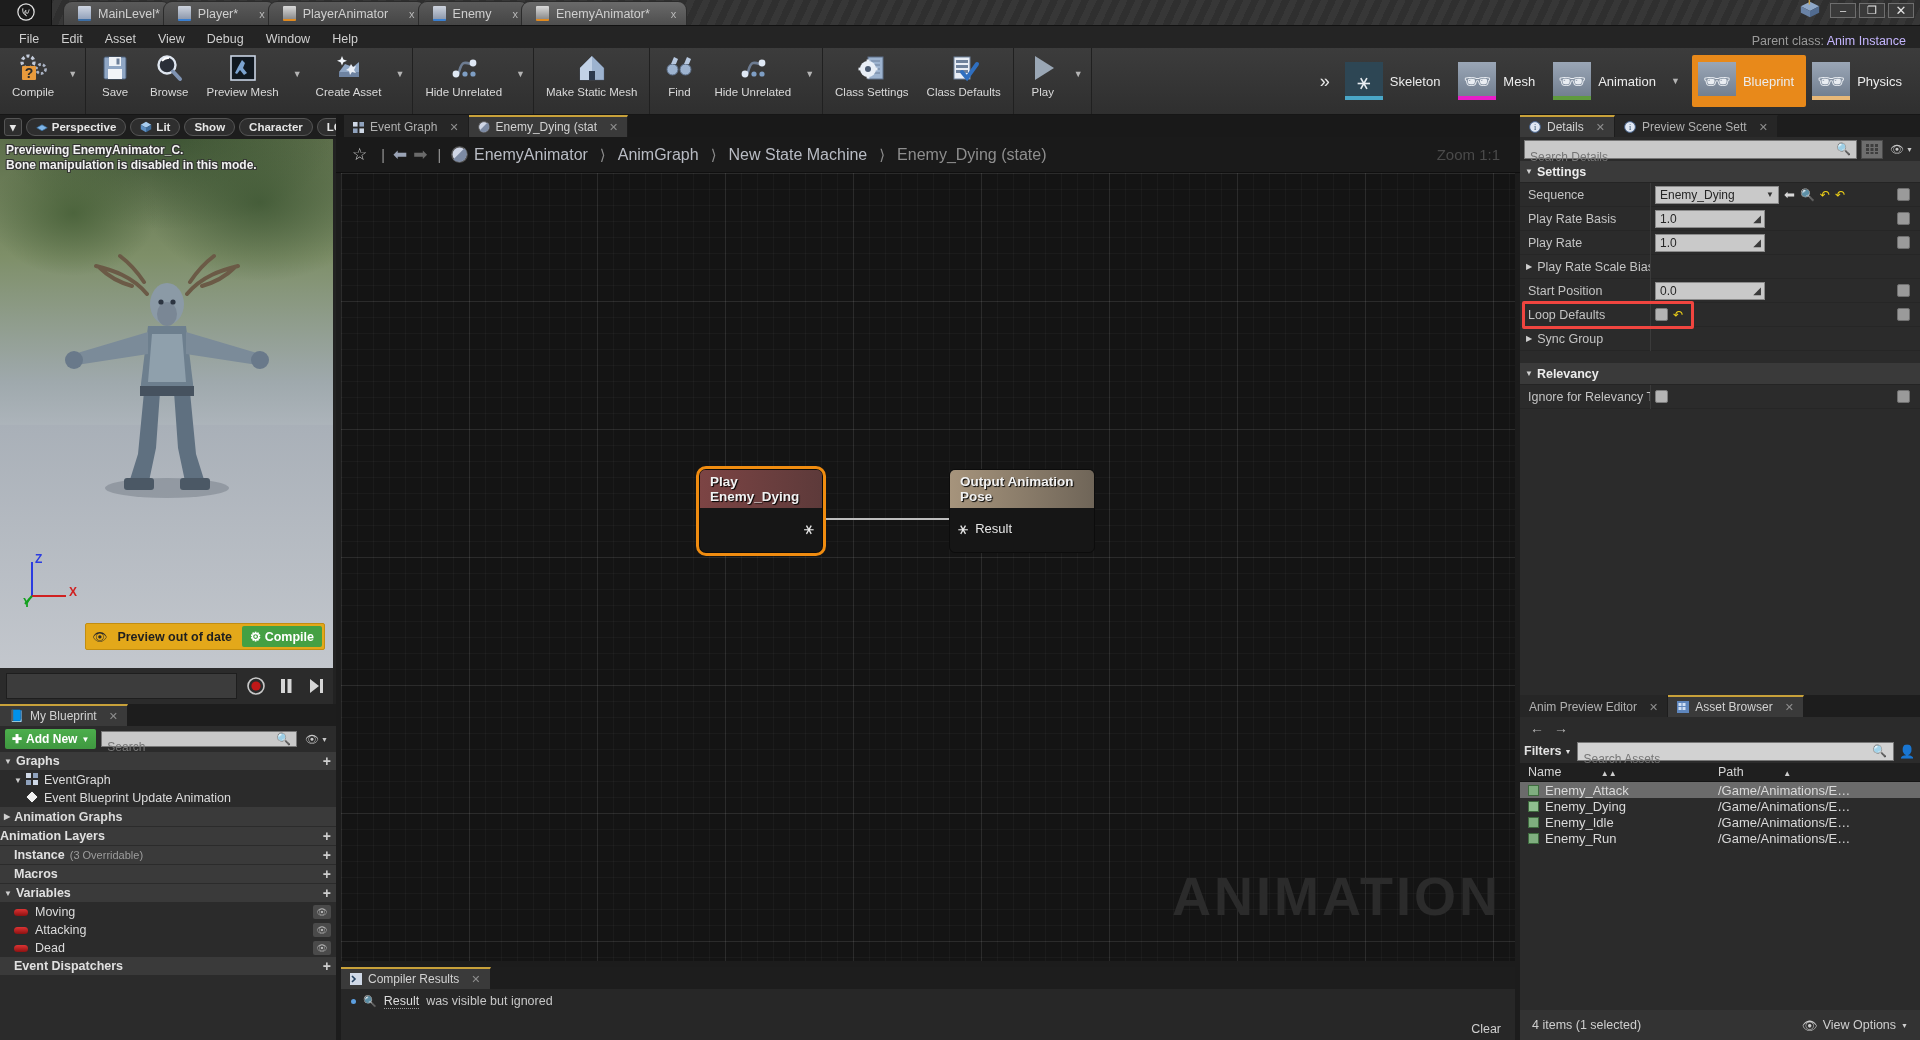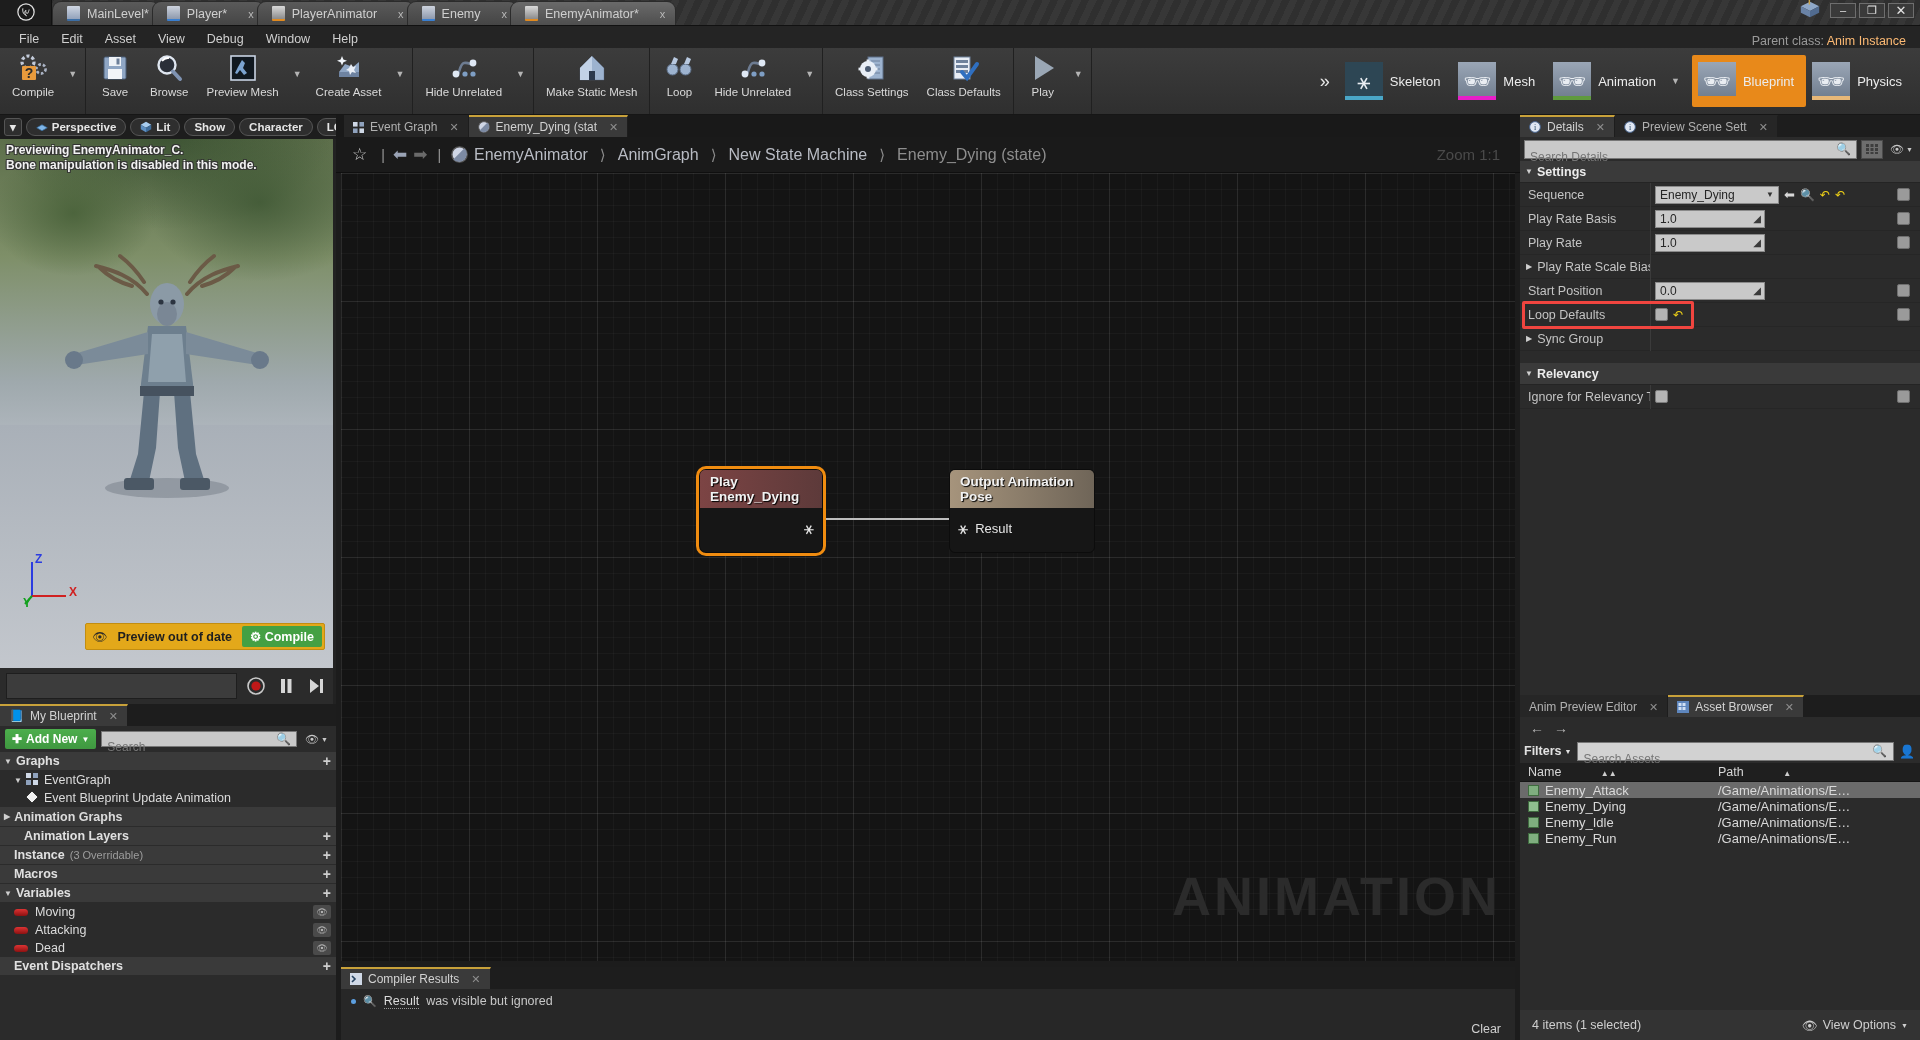--- a/index.html
+++ b/index.html
@@ -2,21 +2,21 @@
 <html><head>
 <meta charset="utf-8">
 <style>
   * { box-sizing: border-box; margin:0; padding:0; }
   html,body { width:1920px; height:1040px; overflow:hidden; background:#1b1b1b;
     font-family:"Liberation Sans", sans-serif; color:#d8d8d8; -webkit-font-smoothing:antialiased; }
 
   
   #titlebar { position:absolute; left:0; top:0; width:1920px; height:26px;
     background:repeating-linear-gradient(115deg,#2f2f2f 0 7px,#373737 7px 14px);
-    border-bottom:1px solid #111; display:flex; align-items:flex-end; }
+    border-bottom:1px solid #111; display:flex; align-items:flex-end;gap:11px; }
   .ue-logo { width:52px; height:26px; background:#1d1d1d; display:flex; align-items:center; justify-content:center;
     border-right:1px solid #111; }
   .ue-logo svg { width:20px; height:20px; }
   .tabstrip { display:flex; align-items:flex-end; height:26px; }
   .wtab { height:24px; display:flex; align-items:center; gap:7px; padding:0 10px 0 14px;
     font-size:12.5px; color:#cfcfcf; position:relative;
     background:linear-gradient(to bottom,#6a6a6a,#4e4e4e);
     border-top-left-radius:9px; border-top-right-radius:9px;
     border:1px solid #2b2b2b; border-bottom:none; margin-right:-8px; }
   .wtab.dim { background:linear-gradient(to bottom,#5a5a5a,#454545); }
@@ -29,21 +29,21 @@
   .winbtn { width:26px; height:15px; border:1px solid #6e6e6e; background:#3a3a3a;
     display:flex; align-items:center; justify-content:center; font-size:11px; color:#e3e3e3; line-height:1; }
   .winbtn.close { font-size:13px; }
   .titlecube { width:22px; height:22px; margin-right:6px; align-self:center; }
 
   
   #menubar { position:absolute; left:0; top:26px; width:1920px; height:22px;
     background:#242424; display:flex; align-items:flex-end; padding-left:8px; }
   #menubar .mi { font-size:12.5px; color:#cfcfcf; padding:2px 11px; }
   .parentclass { margin-left:auto; padding-right:14px; font-size:12.5px; color:#9a9a9a; }
-  .parentclass b { color:#fdba74; font-weight:normal; border-bottom:1px dotted #9a9a9a; }
+  .parentclass b { color:#c4b5fd; font-weight:normal; border-bottom:1px dotted #9a9a9a; }
 
   
   #toolbar { position:absolute; left:0; top:48px; width:1920px; height:67px;
     background:linear-gradient(to bottom,#3c3c3c,#2f2f2f); border-bottom:1px solid #161616;
     display:flex; align-items:stretch; }
   .tgroup { display:flex; align-items:stretch; border-right:1px solid #202020; padding:0 3px; }
   .tbtn { width:auto; min-width:52px; padding:4px 9px 2px; display:flex; flex-direction:column;
     align-items:center; justify-content:flex-start; gap:2px; }
   .tbtn .lbl { font-size:11.5px; color:#dadada; white-space:nowrap; }
   .tbtn .ico { height:32px; display:flex; align-items:center; justify-content:center; }
@@ -352,21 +352,21 @@
   <div class="tgroup">
     <div class="tbtn">
       <span class="ico">
         <svg class="ic32" viewBox="0 0 32 32">
             <rect x="4" y="12" width="11" height="11" rx="5.5" fill="#9db3cf" stroke="#5c6e87"></rect>
         <rect x="17" y="12" width="11" height="11" rx="5.5" fill="#9db3cf" stroke="#5c6e87"></rect>
         <path d="M8 12 11 5l4 2 -2 5" fill="#b8c9e0"></path>
             <path d="M21 12 24 5l4 2 -2 5" fill="#b8c9e0"></path>
           </svg>
       </span>
-      <span class="lbl">Loop</span>
+      <span class="lbl">Find</span>
     </div>
     <div class="tbtn">
       <span class="ico">
         <svg class="ic32" viewBox="0 0 32 32">
             <path d="M8 24c4 0 3-12 8-13s6 2 10 2" stroke="#6d7c92" stroke-width="2.6" fill="none"></path>
         <circle cx="8" cy="22" r="3.4" fill="#dfe8f4"></circle>
             <circle cx="25" cy="11" r="3.4" fill="#dfe8f4"></circle>
         <circle cx="17" cy="22" r="2.6" fill="#7e9ec4"></circle>
             <circle cx="25" cy="22" r="2.6" fill="#7e9ec4"></circle>
           </svg>
@@ -607,21 +607,21 @@
           <svg width="12" height="12" viewBox="0 0 12 12">
               <path d="M6 0 12 6 6 12 0 6z" fill="#f2f2f2" stroke="#333"></path>
             </svg>
         </span>
         <span>Event Blueprint Update Animation</span>
       </div>
       <div class="row" style="background:#3a3a3a;height:20px;border-bottom:1px solid #2b2b2b;font-weight:bold">
         <span class="arrw">▶</span>
         <span>Animation Graphs</span>
       </div>
-      <div class="sect" style="padding-left:24px">
+      <div class="sect" style="padding-left:0">
         <span>Animation Layers</span>
         <span class="plus">+</span>
       </div>
       <div class="sect" style="padding-left:14px">
         <span>Instance</span>
         <span class="sub">(3 Overridable)</span>
         <span class="plus">+</span>
       </div>
       <div class="sect" style="padding-left:14px">
         <span>Macros</span>

